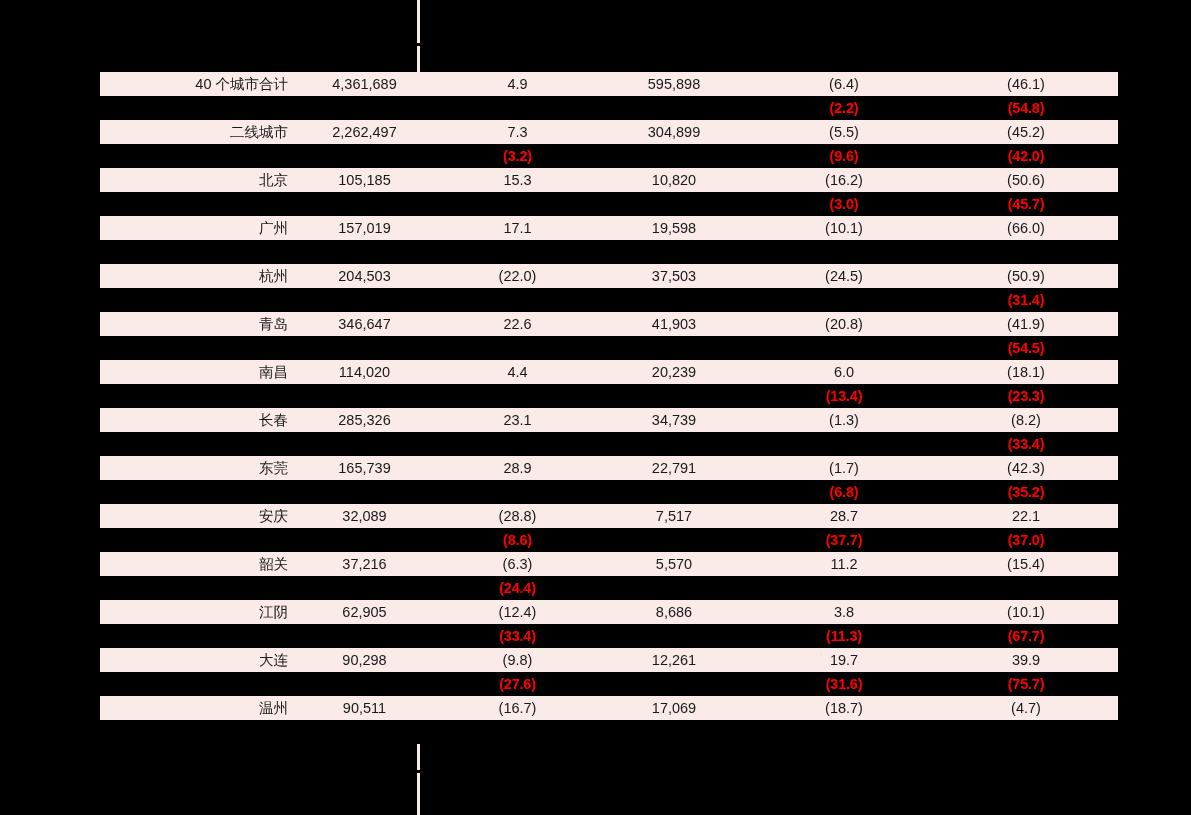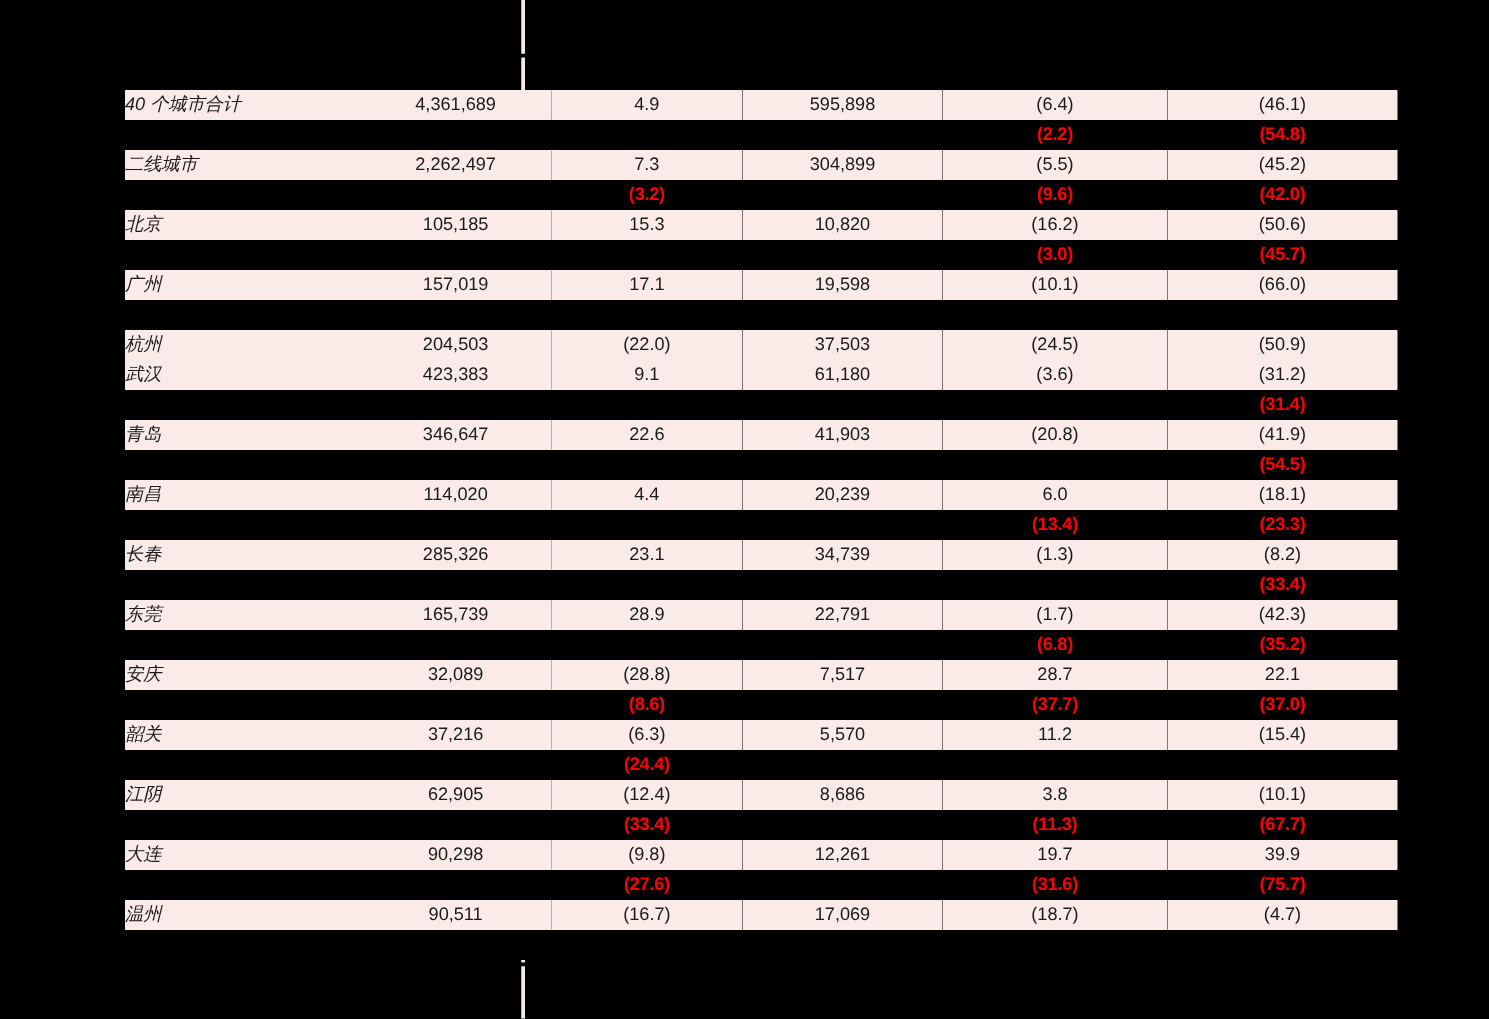--- a/index.html
+++ b/index.html
@@ -73,21 +73,21 @@
   col.c-city  { width: 188px; }
   col.c-val1  { width: 153px; }
   col.c-val2  { width: 153px; }
   col.c-val3  { width: 160px; }
   col.c-val4  { width: 180px; }
   col.c-val5  { width: 184px; }
 
   tr.row-main td { background: #faeae8; color: #1a1a1a; }
   tr.row-sub  td { background: #000000; color: #ff0000; font-weight: bold; }
 
-  td.city { text-align: left; padding-left: 4px; font-size: 15px; font-style: italic; }
+  td.city { text-align: right; padding-left: 4px; font-size: 15px; }
   td.num  { text-align: center; }
 
   .neg { color: #ff1414; }
 
   
   tr.row-sub td.num { font-size: 14.5px; letter-spacing: -0.2px; }
 </style>
 </head>
 <body>
 
@@ -171,28 +171,20 @@
           <td class="num"></td>
         </tr>
         <tr class="row-main">
           <td class="city">杭州</td>
           <td class="num">204,503</td>
           <td class="num neg">(22.0)</td>
           <td class="num">37,503</td>
           <td class="num neg">(24.5)</td>
           <td class="num neg">(50.9)</td>
         </tr>
-        <tr class="row-main">
-          <td class="city">武汉</td>
-          <td class="num">423,383</td>
-          <td class="num">9.1</td>
-          <td class="num">61,180</td>
-          <td class="num neg">(3.6)</td>
-          <td class="num neg">(31.2)</td>
-        </tr>
         <tr class="row-sub">
           <td class="city"></td>
           <td class="num"></td>
           <td class="num"></td>
           <td class="num"></td>
           <td class="num"></td>
           <td class="num">(31.4)</td>
         </tr>
         <tr class="row-main">
           <td class="city">青岛</td>

